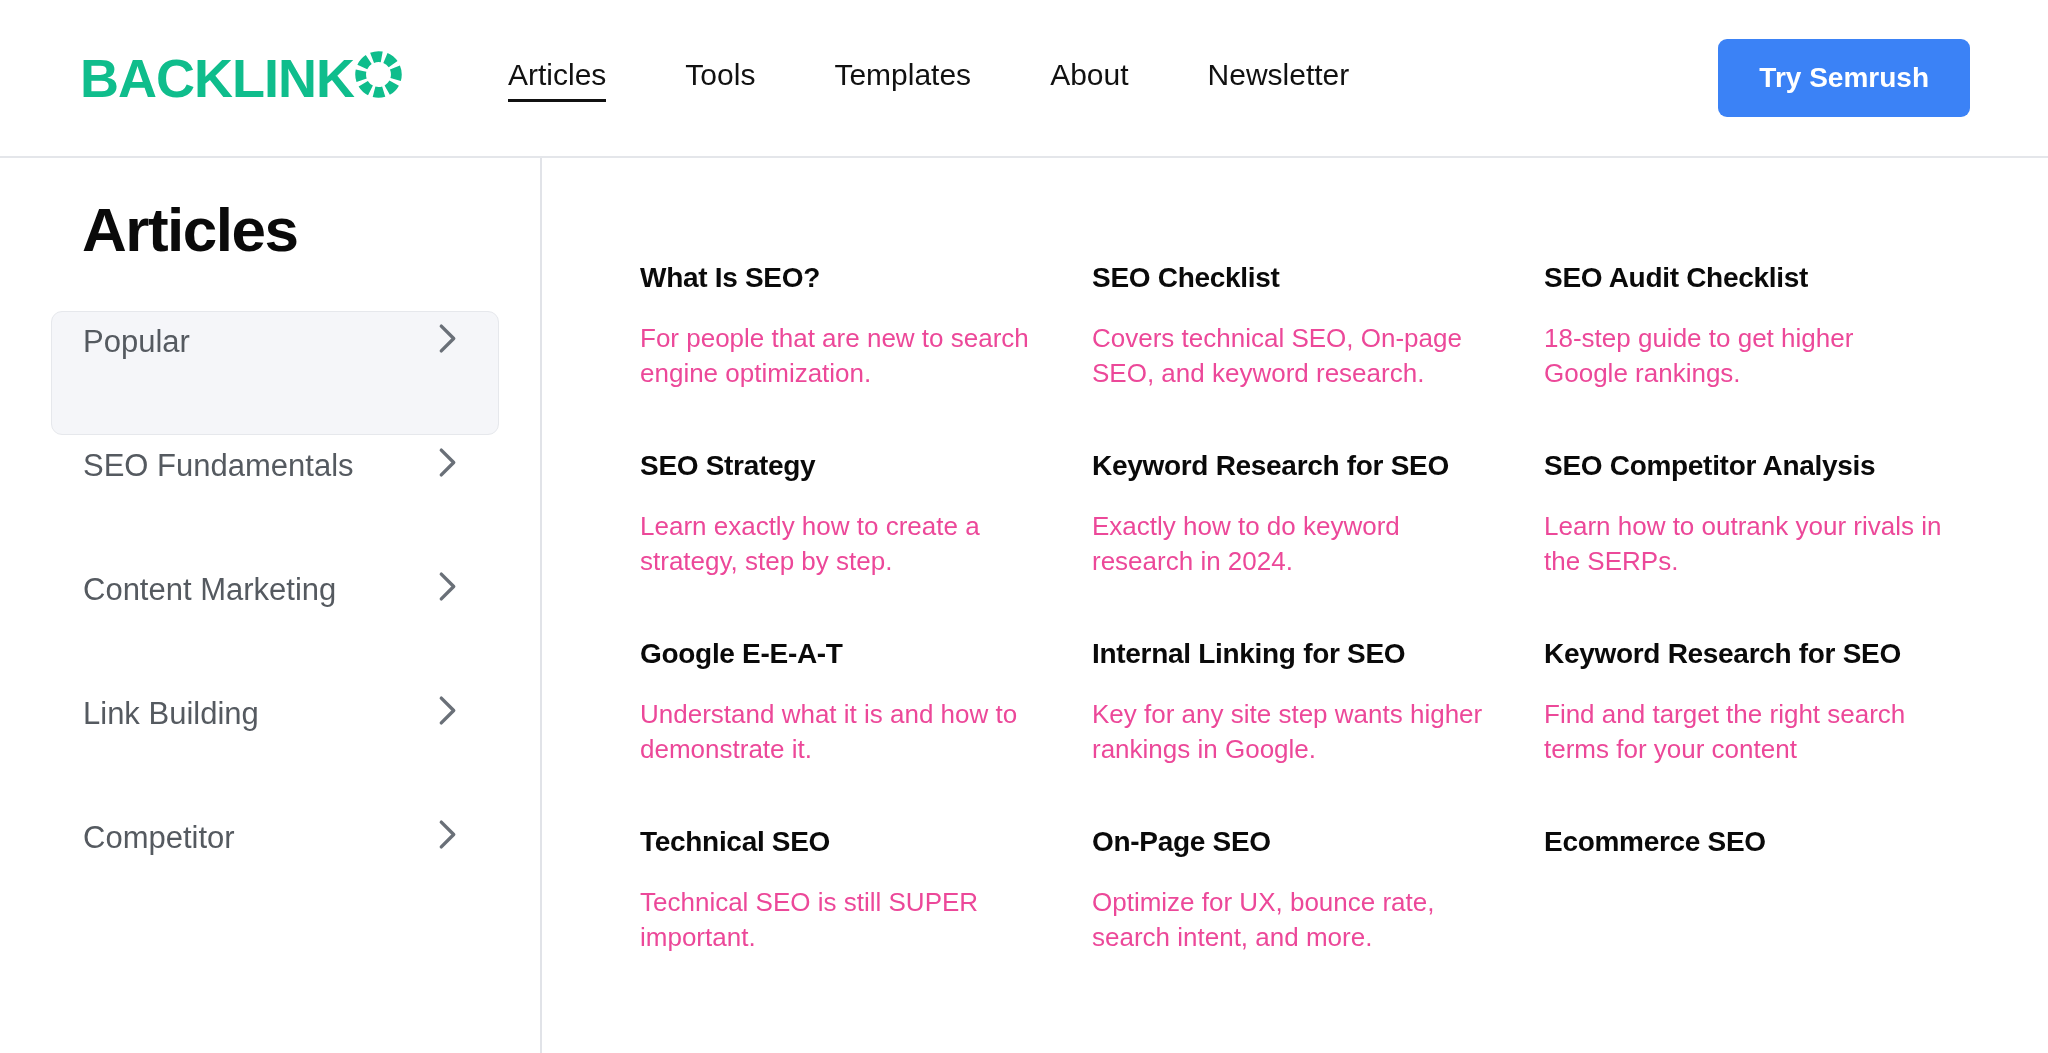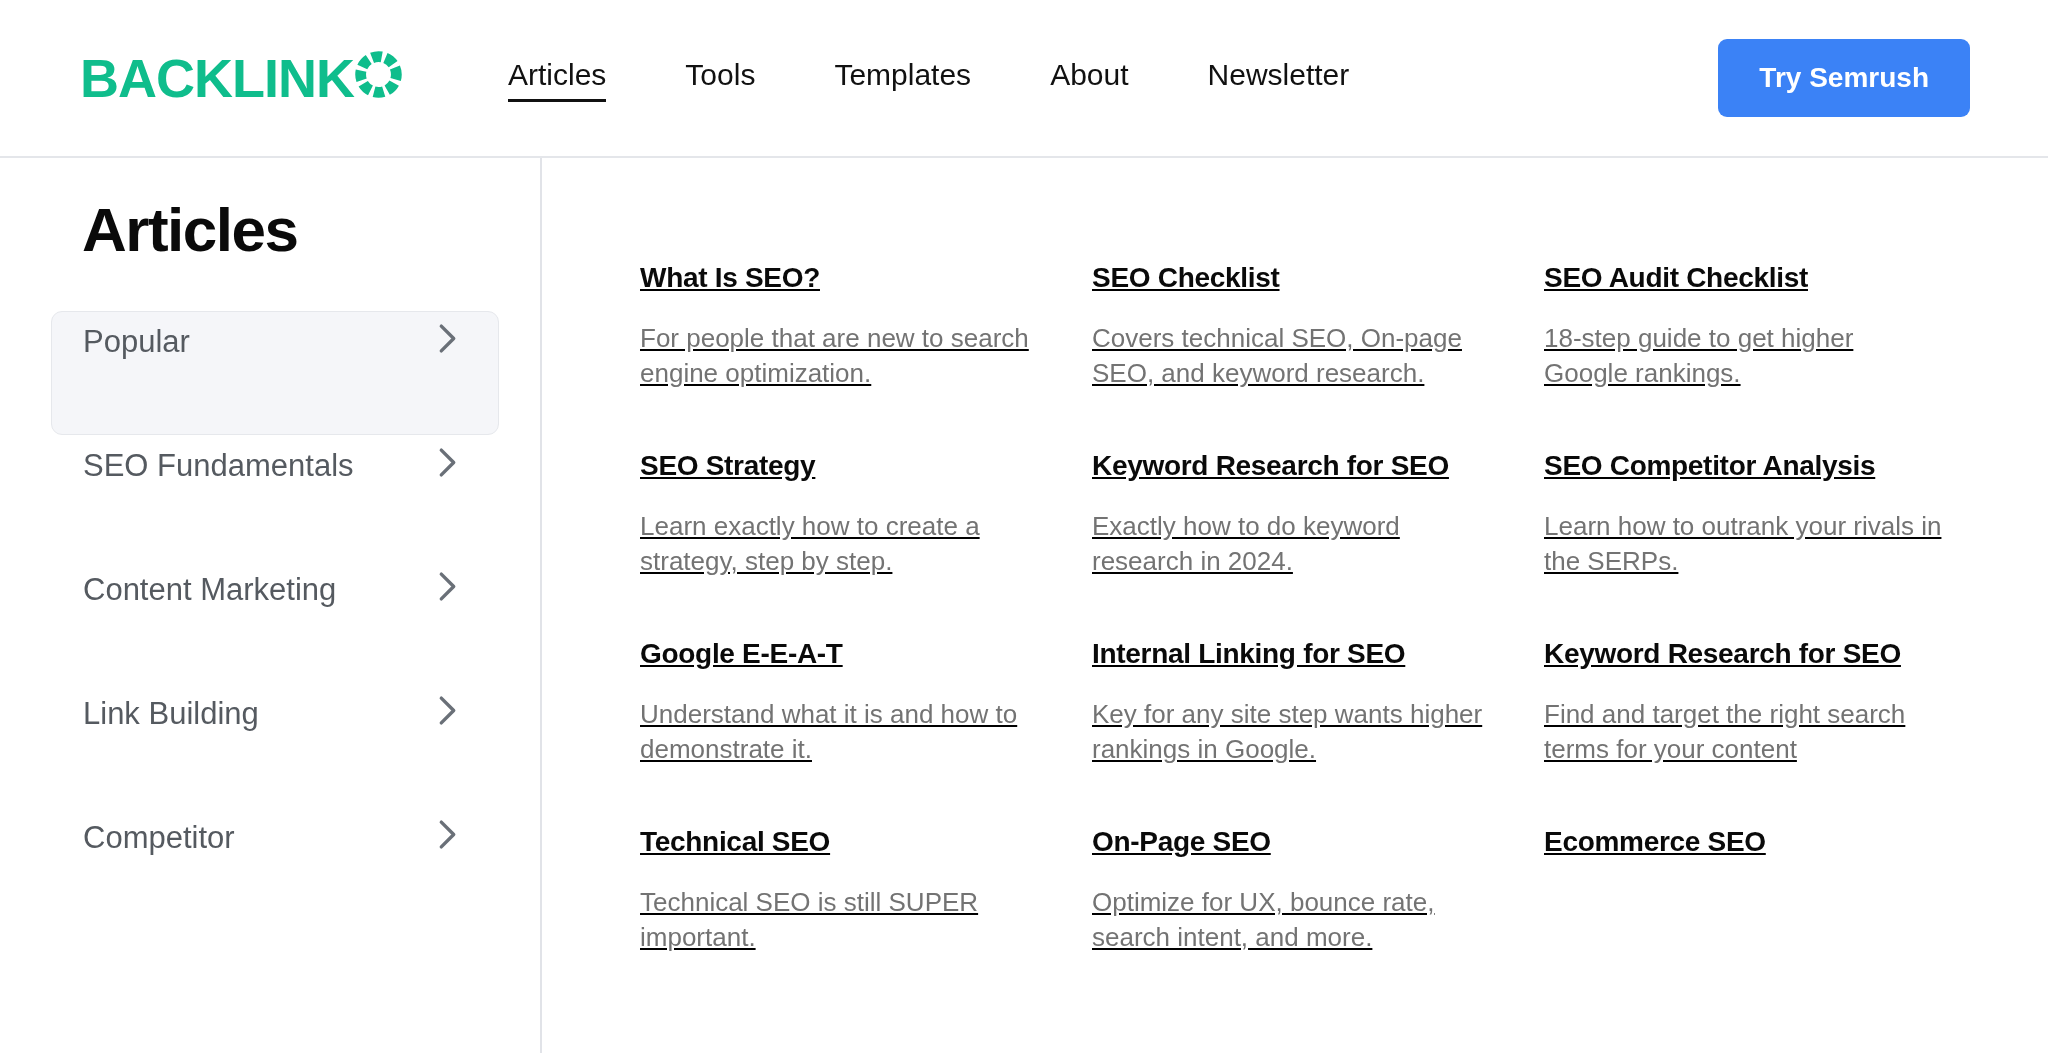--- a/index.html
+++ b/index.html
@@ -135,21 +135,20 @@
   .chev {
     width: 19px;
     height: 31px;
     flex: 0 0 auto;
   }
 
   
   .content {
     flex: 1 1 auto;
     padding: 102px 0 0 0;
-    text-decoration: underline;
   }
   .card-grid {
     display: grid;
     grid-template-columns: 452px 452px 460px;
     column-gap: 0;
     row-gap: 0;
     padding-left: 98px;
   }
   .article-card {
     text-decoration: none;
@@ -160,21 +159,21 @@
   .article-title {
     font-size: 28px;
     font-weight: bold;
     color: #0a0a0a;
     line-height: 1.25;
     letter-spacing: -0.3px;
     margin-bottom: 26px;
   }
   .article-desc {
     font-size: 26px;
-    color: #737373;
+    color: #ec4899;
     line-height: 1.36;
     max-width: 400px;
   }
 </style>
 </head>
 <body>
 
 <header class="site-header">
 
   <a class="brand" href="#">

